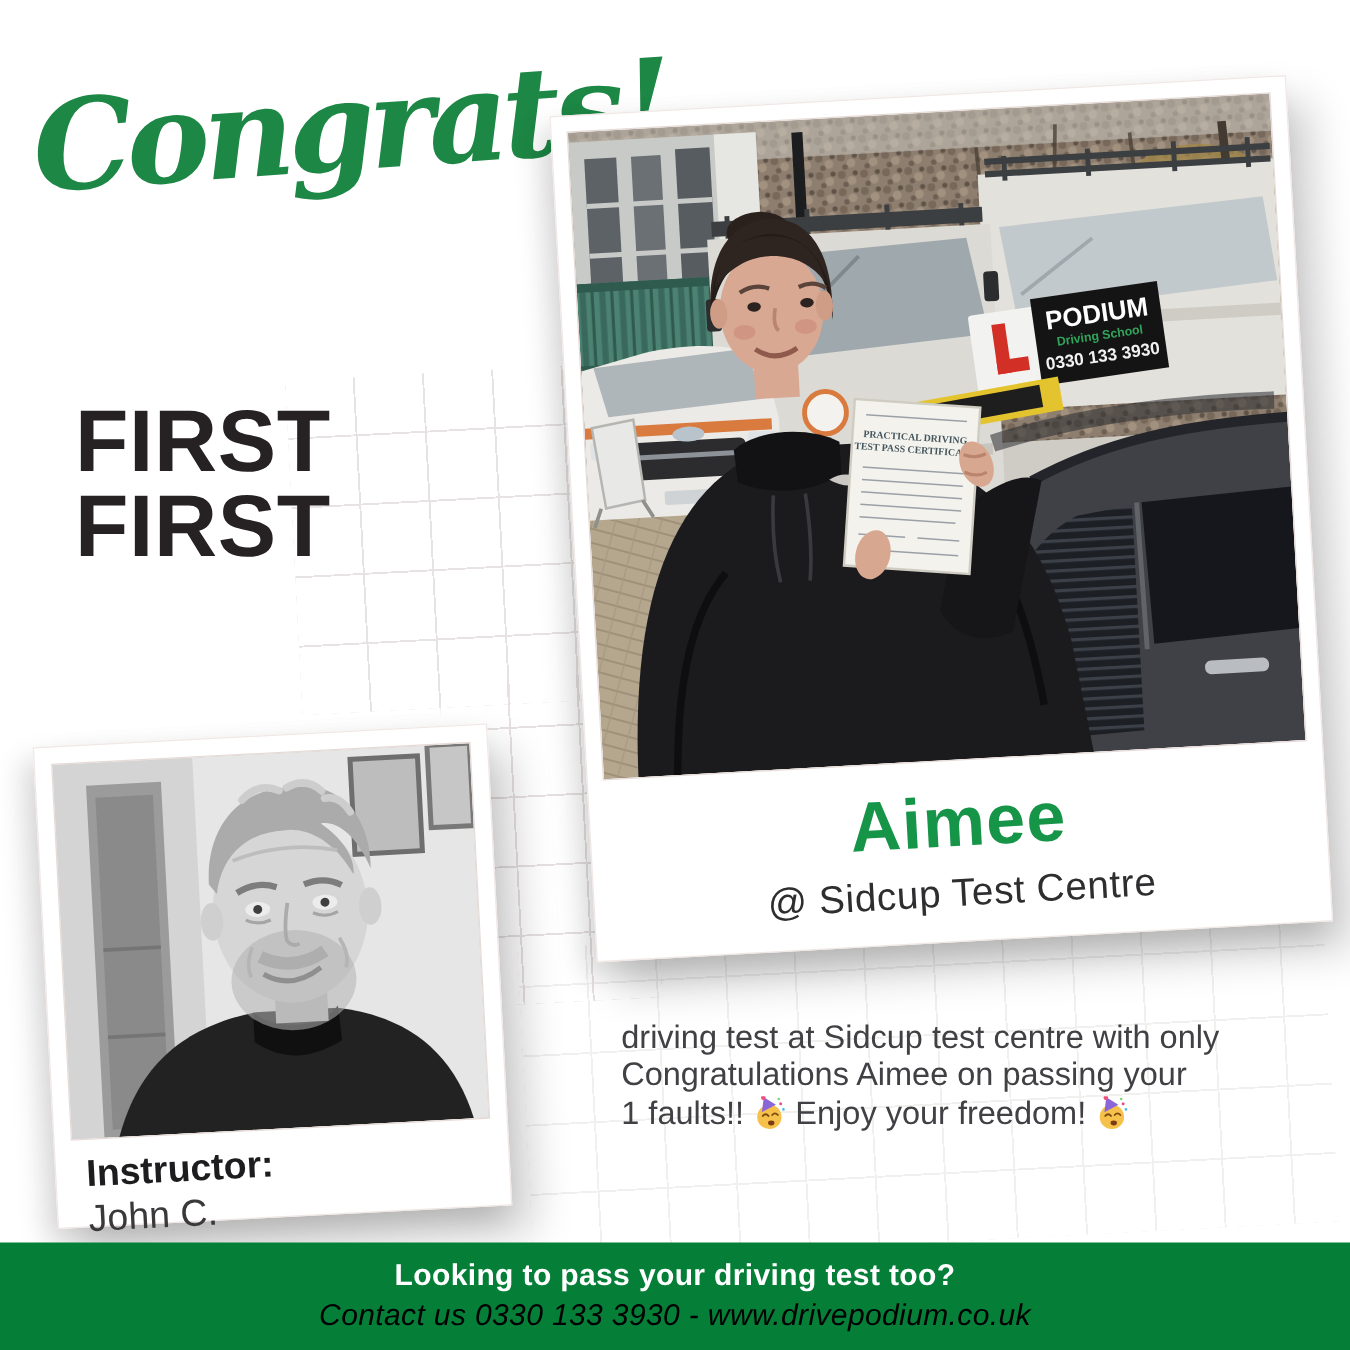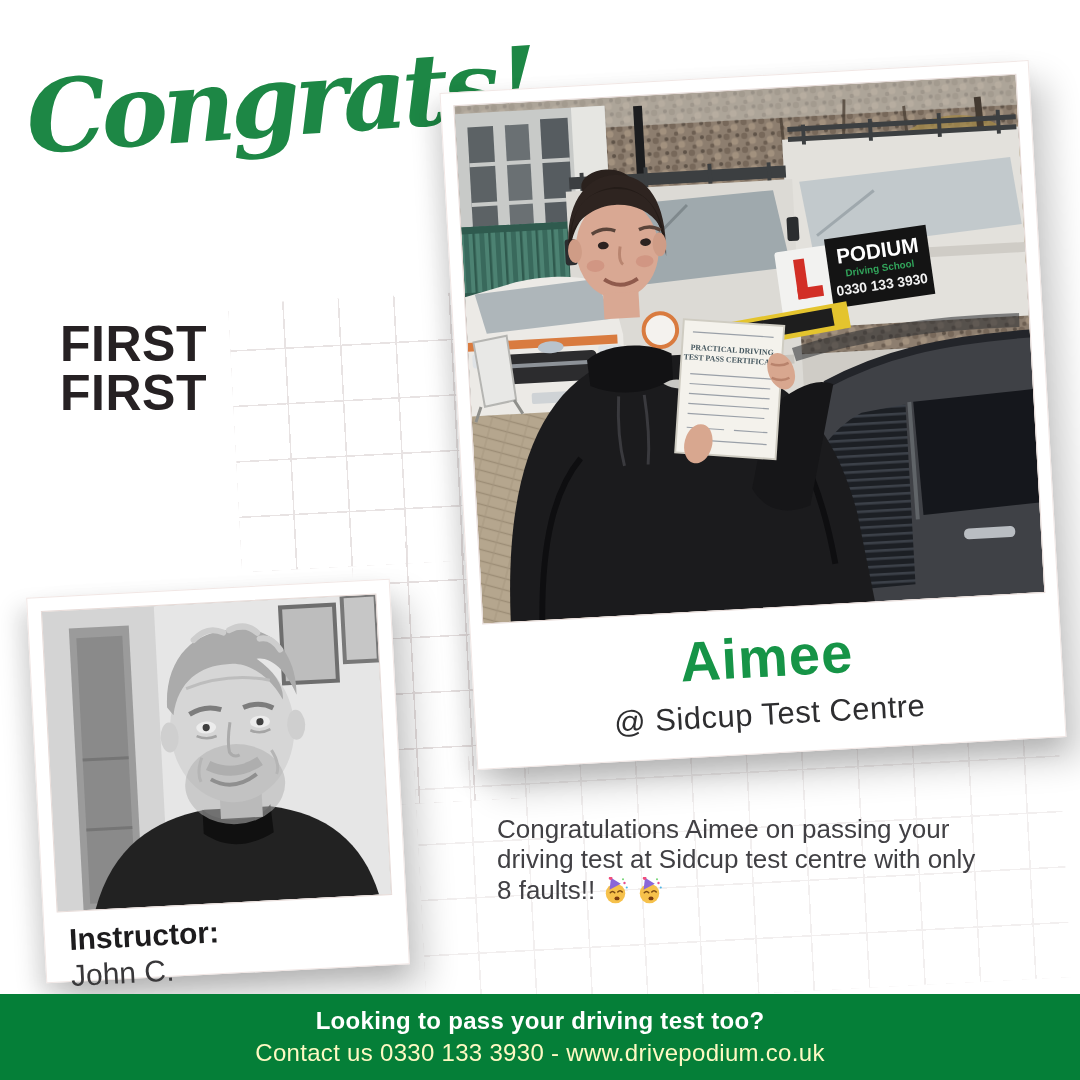--- a/index.html
+++ b/index.html
@@ -14,21 +14,21 @@
       repeating-linear-gradient(90deg, transparent 0 54px, #e6e0e0 54px 55.5px);
     transform:rotate(-3deg);}
 
   
   .congrats{left:26px;top:44px;width:440px;
     font-family:"DejaVu Serif",serif;font-style:italic;font-weight:bold;
     font-size:100px;letter-spacing:-5px;color:#1d8745;transform:rotate(-4deg);
     white-space:nowrap;z-index:2;}
 
   .headline{left:60px;top:320px;z-index:2;color:#262123;font-weight:800;
-    font-size:50px;line-height:0.97;letter-spacing:0.5px;
+    font-size:70px;line-height:0.97;letter-spacing:0.5px;
     font-family:"Liberation Sans",sans-serif;}
 
   
   .polaroid{position:absolute;background:#ffffff;border:1px solid #f1e7e5;
     box-shadow:-10px 10px 22px rgba(0,0,0,0.13), 16px 22px 34px rgba(0,0,0,0.20);
     z-index:3;}
   .polaroid .photo{position:absolute;overflow:hidden;background:#cfccc6;
     outline:1px solid #e7dbd8;}
   .polaroid svg{display:block;width:100%;height:100%;}
 
@@ -47,21 +47,21 @@
   
   .message{left:497px;top:814px;width:575px;z-index:4;color:#414044;
     font-size:26px;line-height:1.17;font-weight:400;}
   .message .row{white-space:nowrap;display:flex;align-items:center;gap:7px;}
   .emoji{width:27px;height:27px;display:inline-block;flex:0 0 auto;}
 
   
   .footer{left:0;bottom:0;width:1080px;height:86px;background:#057f38;z-index:5;
     display:flex;flex-direction:column;align-items:center;justify-content:center;gap:4px;}
   .footer .f1{color:#ffffff;font-size:24px;font-weight:700;letter-spacing:0.3px;}
-  .footer .f2{color:#fef9c3;font-size:24px;font-weight:400;letter-spacing:0.3px;}
+  .footer .f2{color:#000000;font-size:24px;font-weight:400;letter-spacing:0.3px;font-style:italic;}
 </style>
 </head>
 <body>
 
 <div class="canvas">
 
   <div class="grid-patch" style="left:235px;top:298px;width:238px;height:268px;opacity:.9;"></div>
   <div class="grid-patch" style="left:358px;top:540px;width:165px;height:262px;"></div>
   <div class="grid-patch" style="left:420px;top:742px;width:645px;height:252px;opacity:.5;"></div>
 
@@ -279,34 +279,35 @@
         <path d="M182,120 q-4,20 -2,30 q4,6 10,3" stroke="#ababab" stroke-width="3" fill="none"></path>
         <path d="M160,176 q22,14 46,-3" stroke="#8f8f8f" stroke-width="4" fill="none"></path>
         <path d="M152,154 q-6,14 -2,24 M222,150 q8,14 4,24" stroke="#b5b5b5" stroke-width="3" fill="none"></path>
       </svg>
     </div>
     <div class="instr-label">Instructor:</div>
     <div class="instr-name">John C.</div>
   </div>
 
   <div class="abs message">
+    <div class="row">driving test at Sidcup test centre with only</div>
     <div class="row">Congratulations Aimee on passing your</div>
-    <div class="row">driving test at Sidcup test centre with only</div>
     <div class="row">
-      <span>8 faults!!</span>
+      <span>1 faults!!</span>
       <svg class="emoji" viewBox="0 0 36 36">
         <circle cx="18" cy="22" r="13" fill="#f6c14b"></circle>
         <path d="M12,1 L25,9 L10,17 Z" fill="#8a66d9"></path>
         <circle cx="11.5" cy="1.5" r="2.4" fill="#f04f7e"></circle>
         <path d="M11,21 q3,-3.5 6,0 M21,20 q3,-3.5 6,0" stroke="#7a4a12" stroke-width="2" fill="none" stroke-linecap="round"></path>
         <ellipse cx="20" cy="28.5" rx="3.4" ry="2.6" fill="#7a3c10"></ellipse>
         <circle cx="30" cy="8" r="1.6" fill="#e84d8a"></circle>
         <circle cx="33" cy="14" r="1.4" fill="#4db6e8"></circle>
         <circle cx="28" cy="3" r="1.3" fill="#6fd36f"></circle>
       </svg>
+      <span>Enjoy your freedom!</span>
       <svg class="emoji" viewBox="0 0 36 36">
         <circle cx="18" cy="22" r="13" fill="#f6c14b"></circle>
         <path d="M12,1 L25,9 L10,17 Z" fill="#8a66d9"></path>
         <circle cx="11.5" cy="1.5" r="2.4" fill="#f04f7e"></circle>
         <path d="M11,21 q3,-3.5 6,0 M21,20 q3,-3.5 6,0" stroke="#7a4a12" stroke-width="2" fill="none" stroke-linecap="round"></path>
         <ellipse cx="20" cy="28.5" rx="3.4" ry="2.6" fill="#7a3c10"></ellipse>
         <circle cx="30" cy="8" r="1.6" fill="#e84d8a"></circle>
         <circle cx="33" cy="14" r="1.4" fill="#4db6e8"></circle>
         <circle cx="28" cy="3" r="1.3" fill="#6fd36f"></circle>
       </svg>

